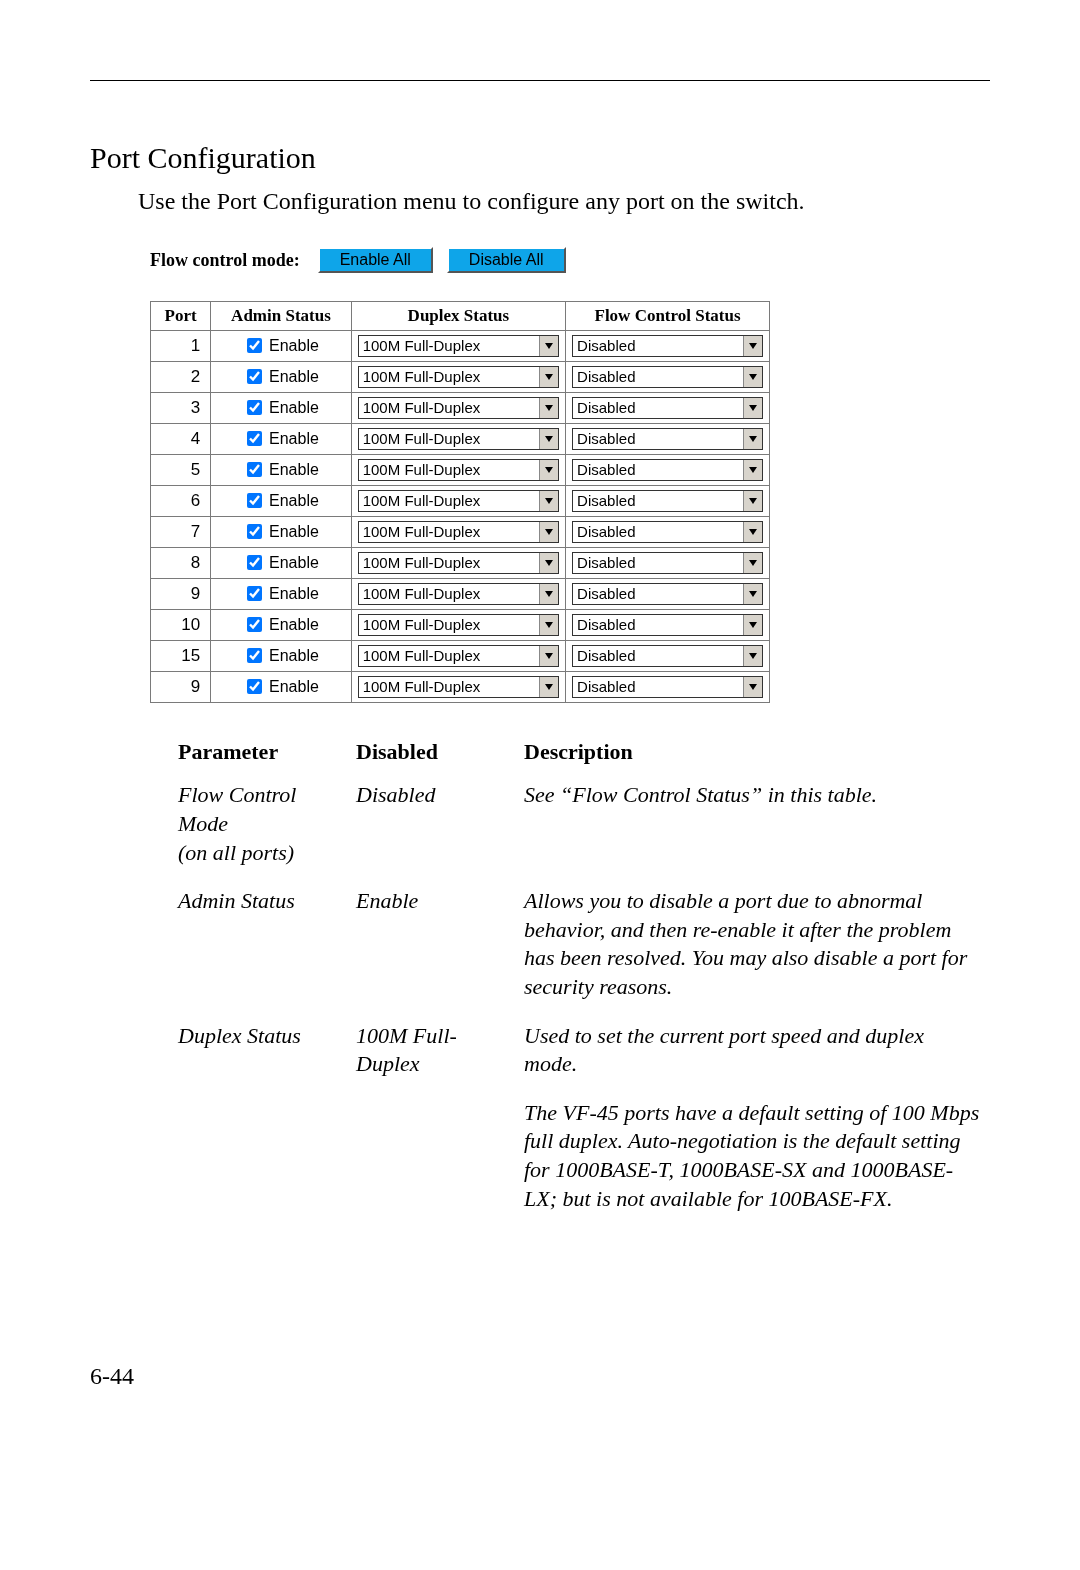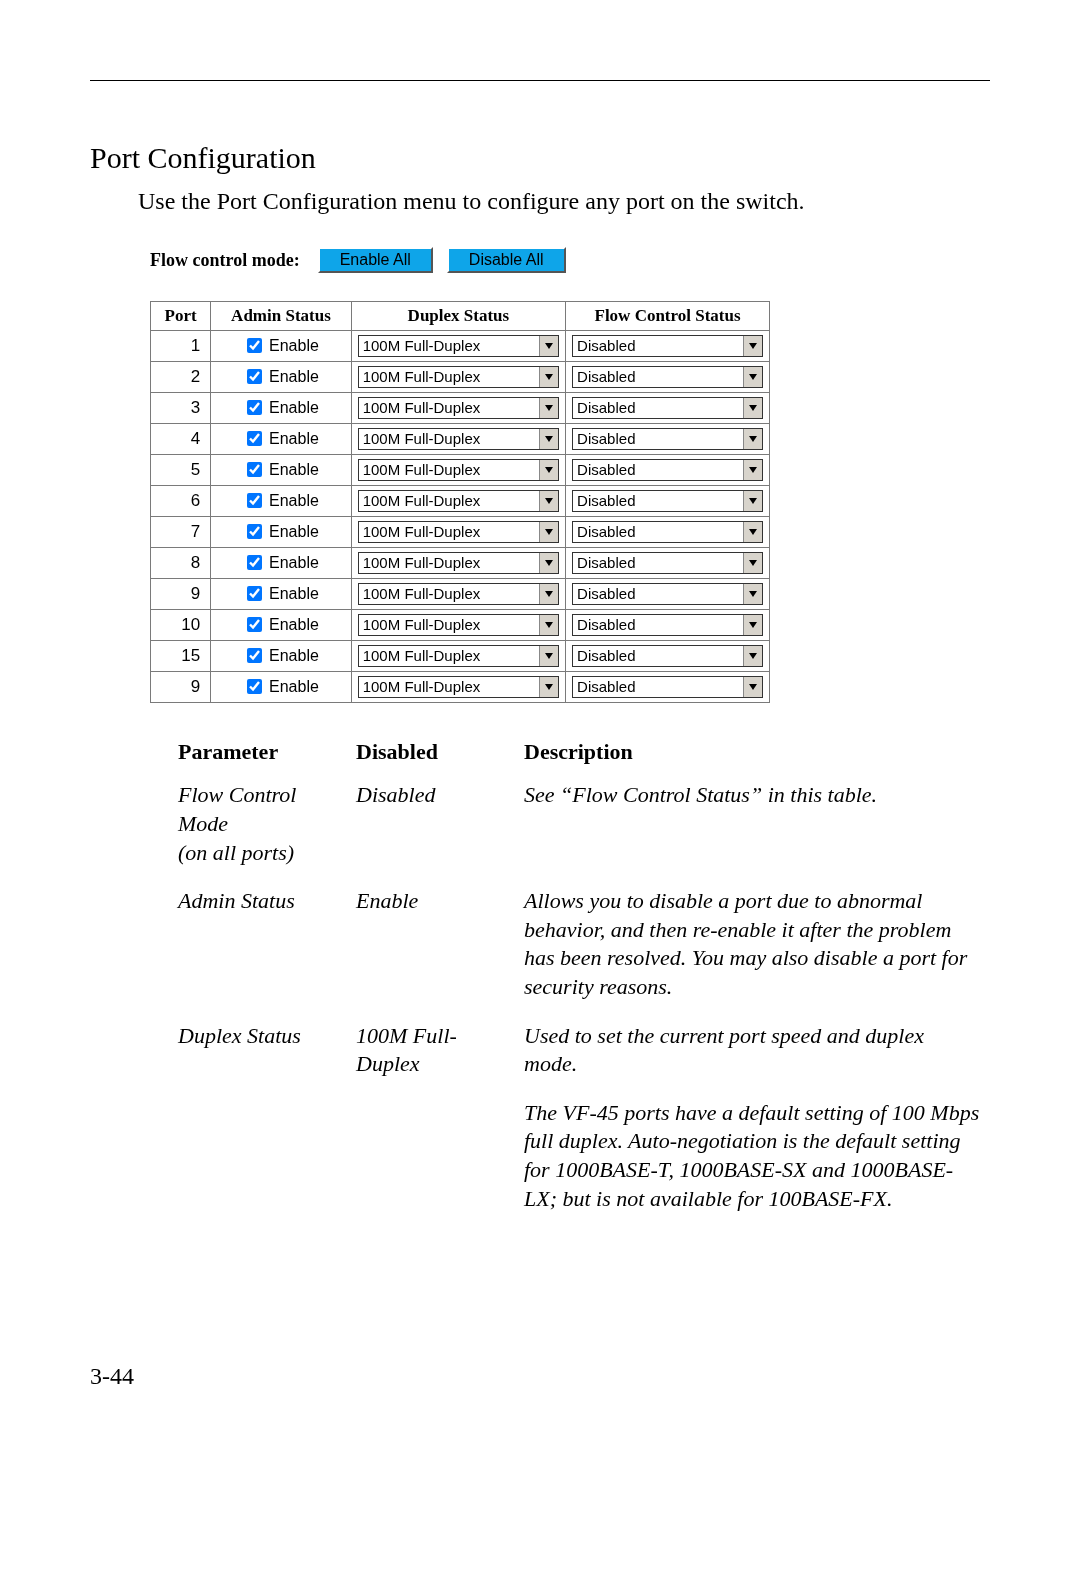--- a/index.html
+++ b/index.html
@@ -543,15 +543,15 @@
           <td>Used to set the current port speed and duplex mode.</td>
         </tr>
         <tr>
           <td class="pcol" style="white-space: pre-line;"></td>
           <td class="dcol" style="white-space: pre-line;"></td>
           <td>The VF-45 ports have a default setting of 100 Mbps full duplex. Auto-negotiation is the default setting for 1000BASE-T, 1000BASE-SX and 1000BASE-LX; but is not available for 100BASE-FX.</td>
         </tr>
       </tbody>
   </table>
 
-  <div class="page-number">3-44</div>
+  <div class="page-number">6-44</div>
 
 </div>
 
 </body></html>

